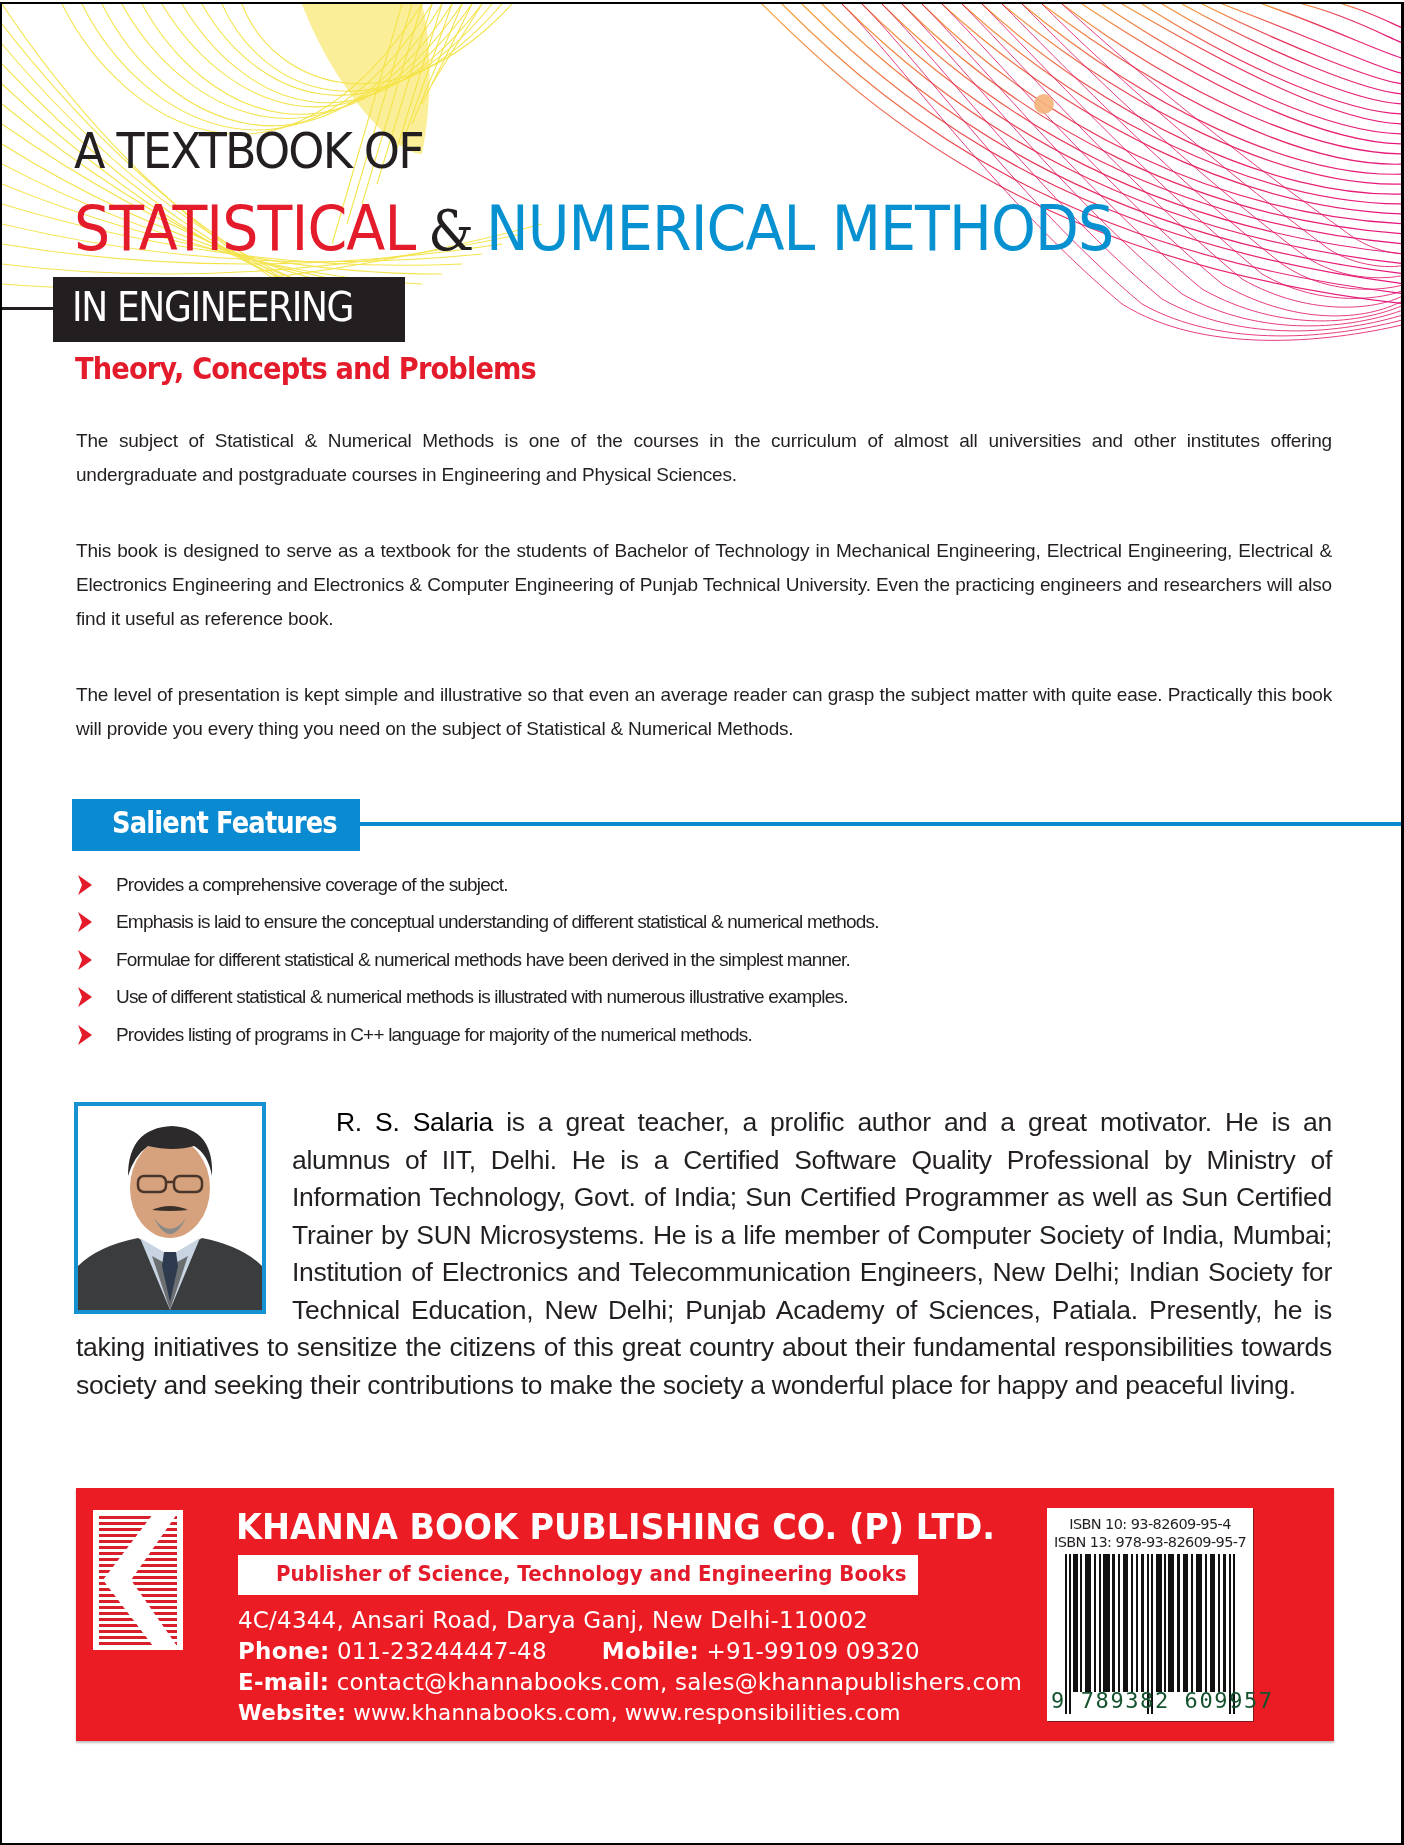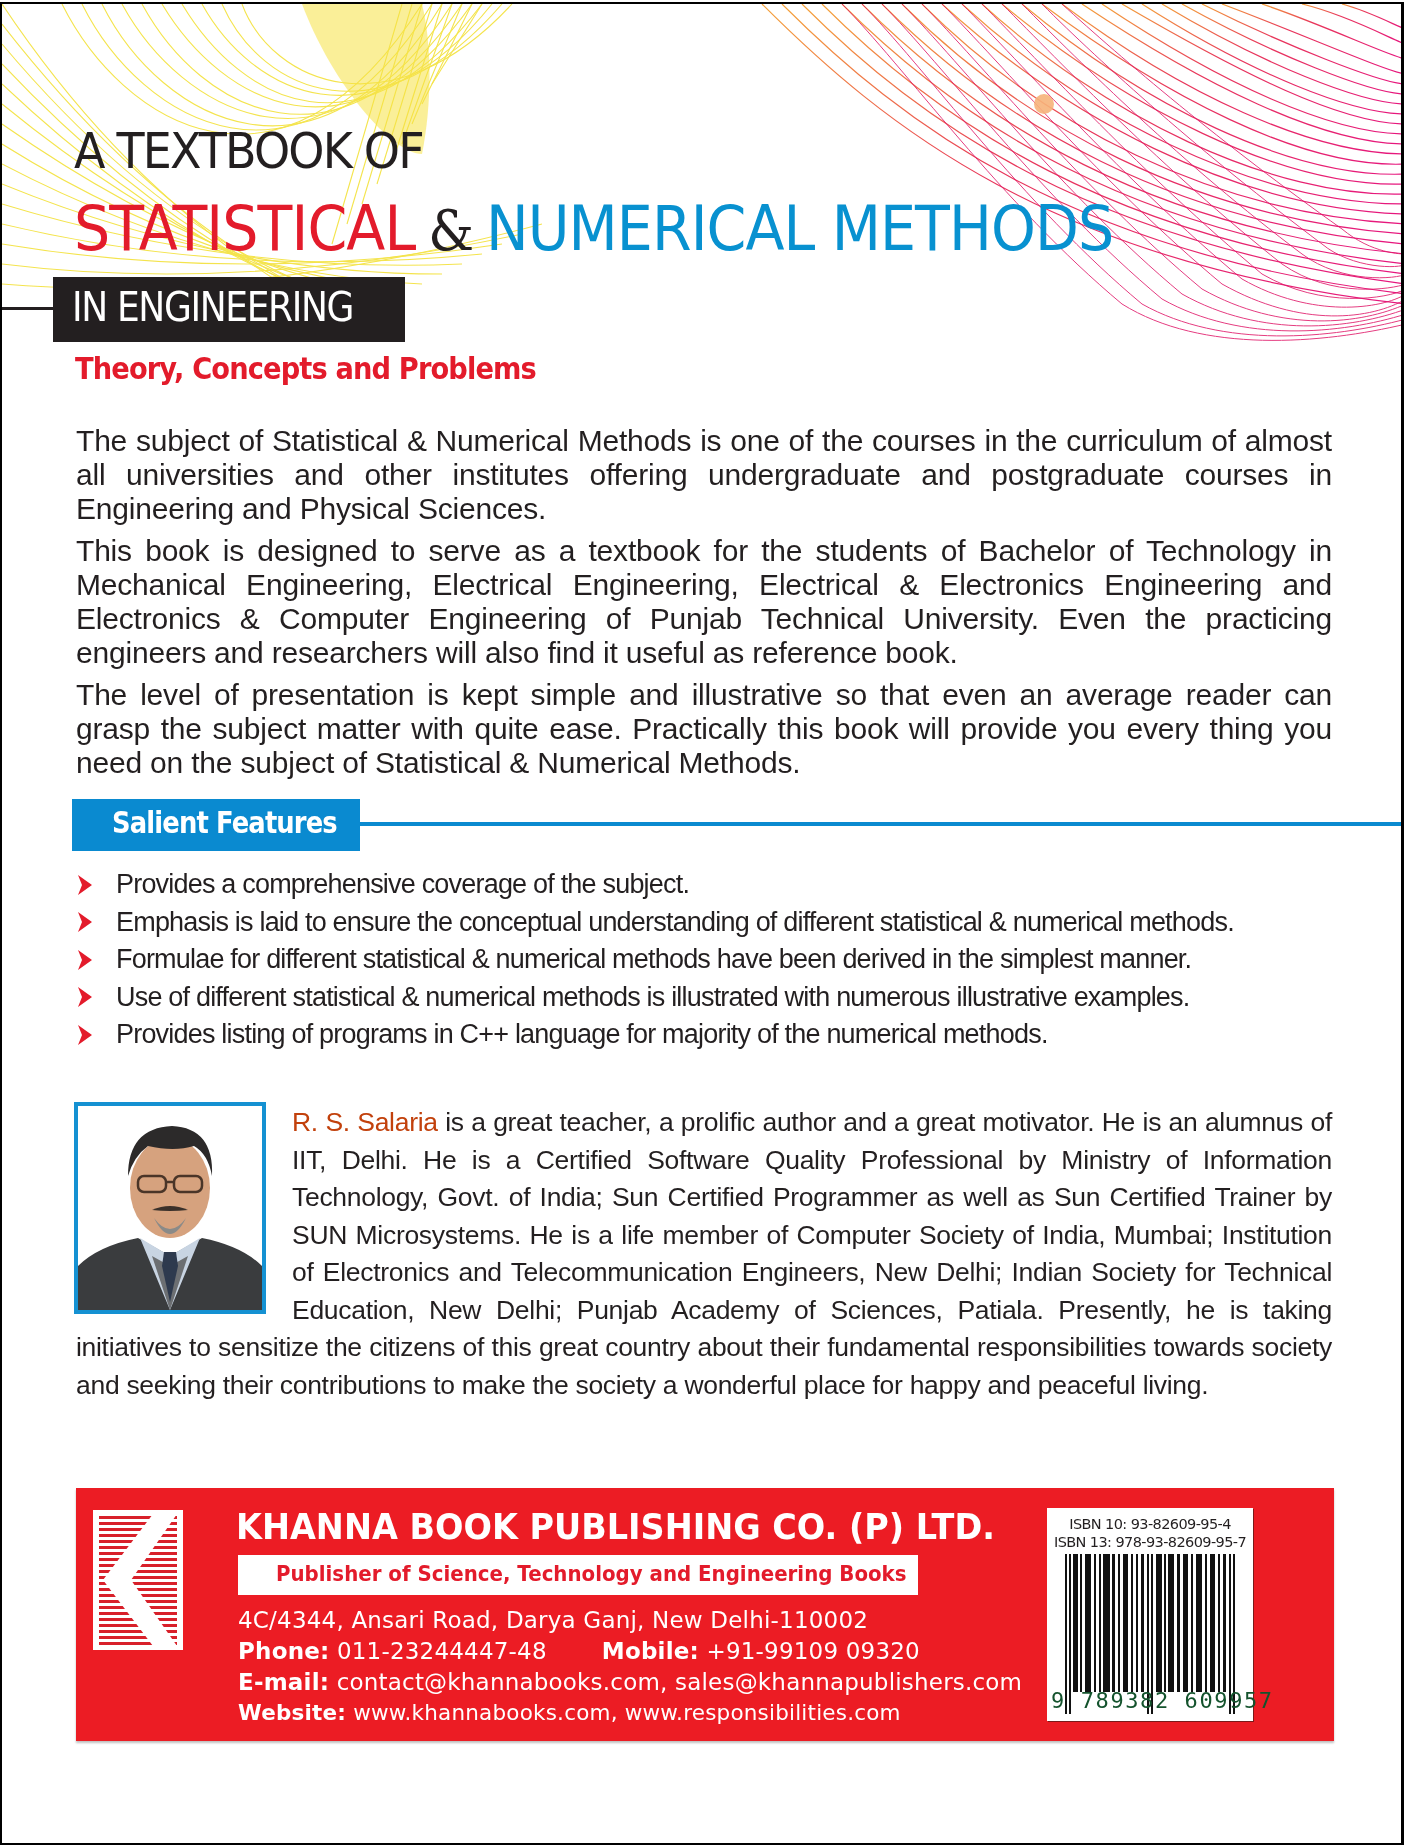--- a/index.html
+++ b/index.html
@@ -16,38 +16,38 @@
     .t-red { color: #e31b2b; }
     .t-amp { color: #231f20; font-family: "DejaVu Serif", serif; font-size: 56px; margin: 0 14px; }
     .t-blue { color: #0891d0; }
 
     .eng-rule { position: absolute; left: 0; top: 303px; width: 60px; height: 3px; background: #231f20; }
     .eng-box { position: absolute; left: 51px; top: 273px; width: 352px; height: 65px; background: #231f20; }
     .eng-text { position: absolute; left: 70px; top: 280px; color: #fff; font-family: "DejaVu Sans", sans-serif; font-size: 40px; letter-spacing: -1.5px; transform: scaleX(0.9); transform-origin: left; white-space: nowrap; }
 
     .subtitle { position: absolute; left: 73px; top: 346px; color: #e31b2b; font-family: "DejaVu Sans", sans-serif; font-weight: bold; font-size: 31px; letter-spacing: -1px; transform: scaleX(0.88); transform-origin: left; white-space: nowrap; }
 
-    .body-text { position: absolute; left: 74px; width: 1256px; font-family: "Liberation Sans", sans-serif; font-size: 30px; line-height: 34px; text-align: justify; color: #231f20; letter-spacing: -0.2px; }
+    .body-text { position: absolute; left: 74px; width: 1256px; font-family: "Liberation Sans", sans-serif; font-size: 19px; line-height: 34px; text-align: justify; color: #231f20; letter-spacing: -0.2px; }
     .p1 { top: 420px; }
     .p2 { top: 530px; }
     .p3 { top: 674px; }
 
     .sf-line { position: absolute; left: 355px; top: 818px; width: 1049px; height: 4px; background: #0a8ad0; }
     .sf-box { position: absolute; left: 70px; top: 795px; width: 288px; height: 52px; background: #0a8ad0; }
     .sf-text { position: absolute; left: 110px; top: 801px; color: #fff; font-family: "DejaVu Sans", sans-serif; font-weight: bold; font-size: 30px; letter-spacing: -1px; transform: scaleX(0.86); transform-origin: left; white-space: nowrap; }
 
     .features { position: absolute; left: 74px; top: 862px; width: 1300px; list-style: none; }
-    .feature { display: flex; align-items: center; height: 37.5px; font-size: 27px; letter-spacing: -0.8px; white-space: nowrap; }
+    .feature { display: flex; align-items: center; height: 37.5px; font-size: 19px; letter-spacing: -0.8px; white-space: nowrap; }
     .chev { width: 18px; height: 22px; margin-right: 22px; flex: 0 0 auto; }
 
     .photo { position: absolute; left: 72px; top: 1098px; width: 192px; height: 212px; border: 4px solid #1591d2; background: #fff; overflow: hidden; }
 
     .bio { position: absolute; left: 74px; top: 1100px; width: 1256px; font-size: 26.5px; line-height: 37.5px; text-align: justify; color: #231f20; letter-spacing: -0.3px; }
     .bio-float { float: left; width: 216px; height: 222px; }
-    .bio-name { color: #c2410c; }
+    .bio-name { color: #000000; margin-left: 44px; }
 
     .pub { position: absolute; left: 74px; top: 1484px; width: 1258px; height: 253px; background: #ec1c24; box-shadow: 0 2px 2px rgba(0,0,0,0.25); }
     .logo { position: absolute; left: 20px; top: 22px; width: 90px; height: 140px; }
     .pub-name { position: absolute; left: 160px; top: 18px; color: #fff; font-family: "DejaVu Sans", sans-serif; font-weight: bold; font-size: 36px; letter-spacing: 0px; white-space: nowrap; transform: scaleX(0.93); transform-origin: left; }
     .pub-tag-box { position: absolute; left: 162px; top: 67px; width: 680px; height: 40px; background: #fff; }
     .pub-tag { position: absolute; left: 200px; top: 73px; color: #e31b2b; font-family: "DejaVu Sans", sans-serif; font-weight: bold; font-size: 22px; white-space: nowrap; transform: scaleX(0.9); transform-origin: left; }
     .pub-line { position: absolute; left: 162px; color: #fff; font-family: "DejaVu Sans", sans-serif; font-size: 23px; white-space: nowrap; letter-spacing: 0.2px; }
     .pub-line b { font-weight: bold; }
     .pl1 { top: 119px; }
     .pl2 { top: 150px; }

